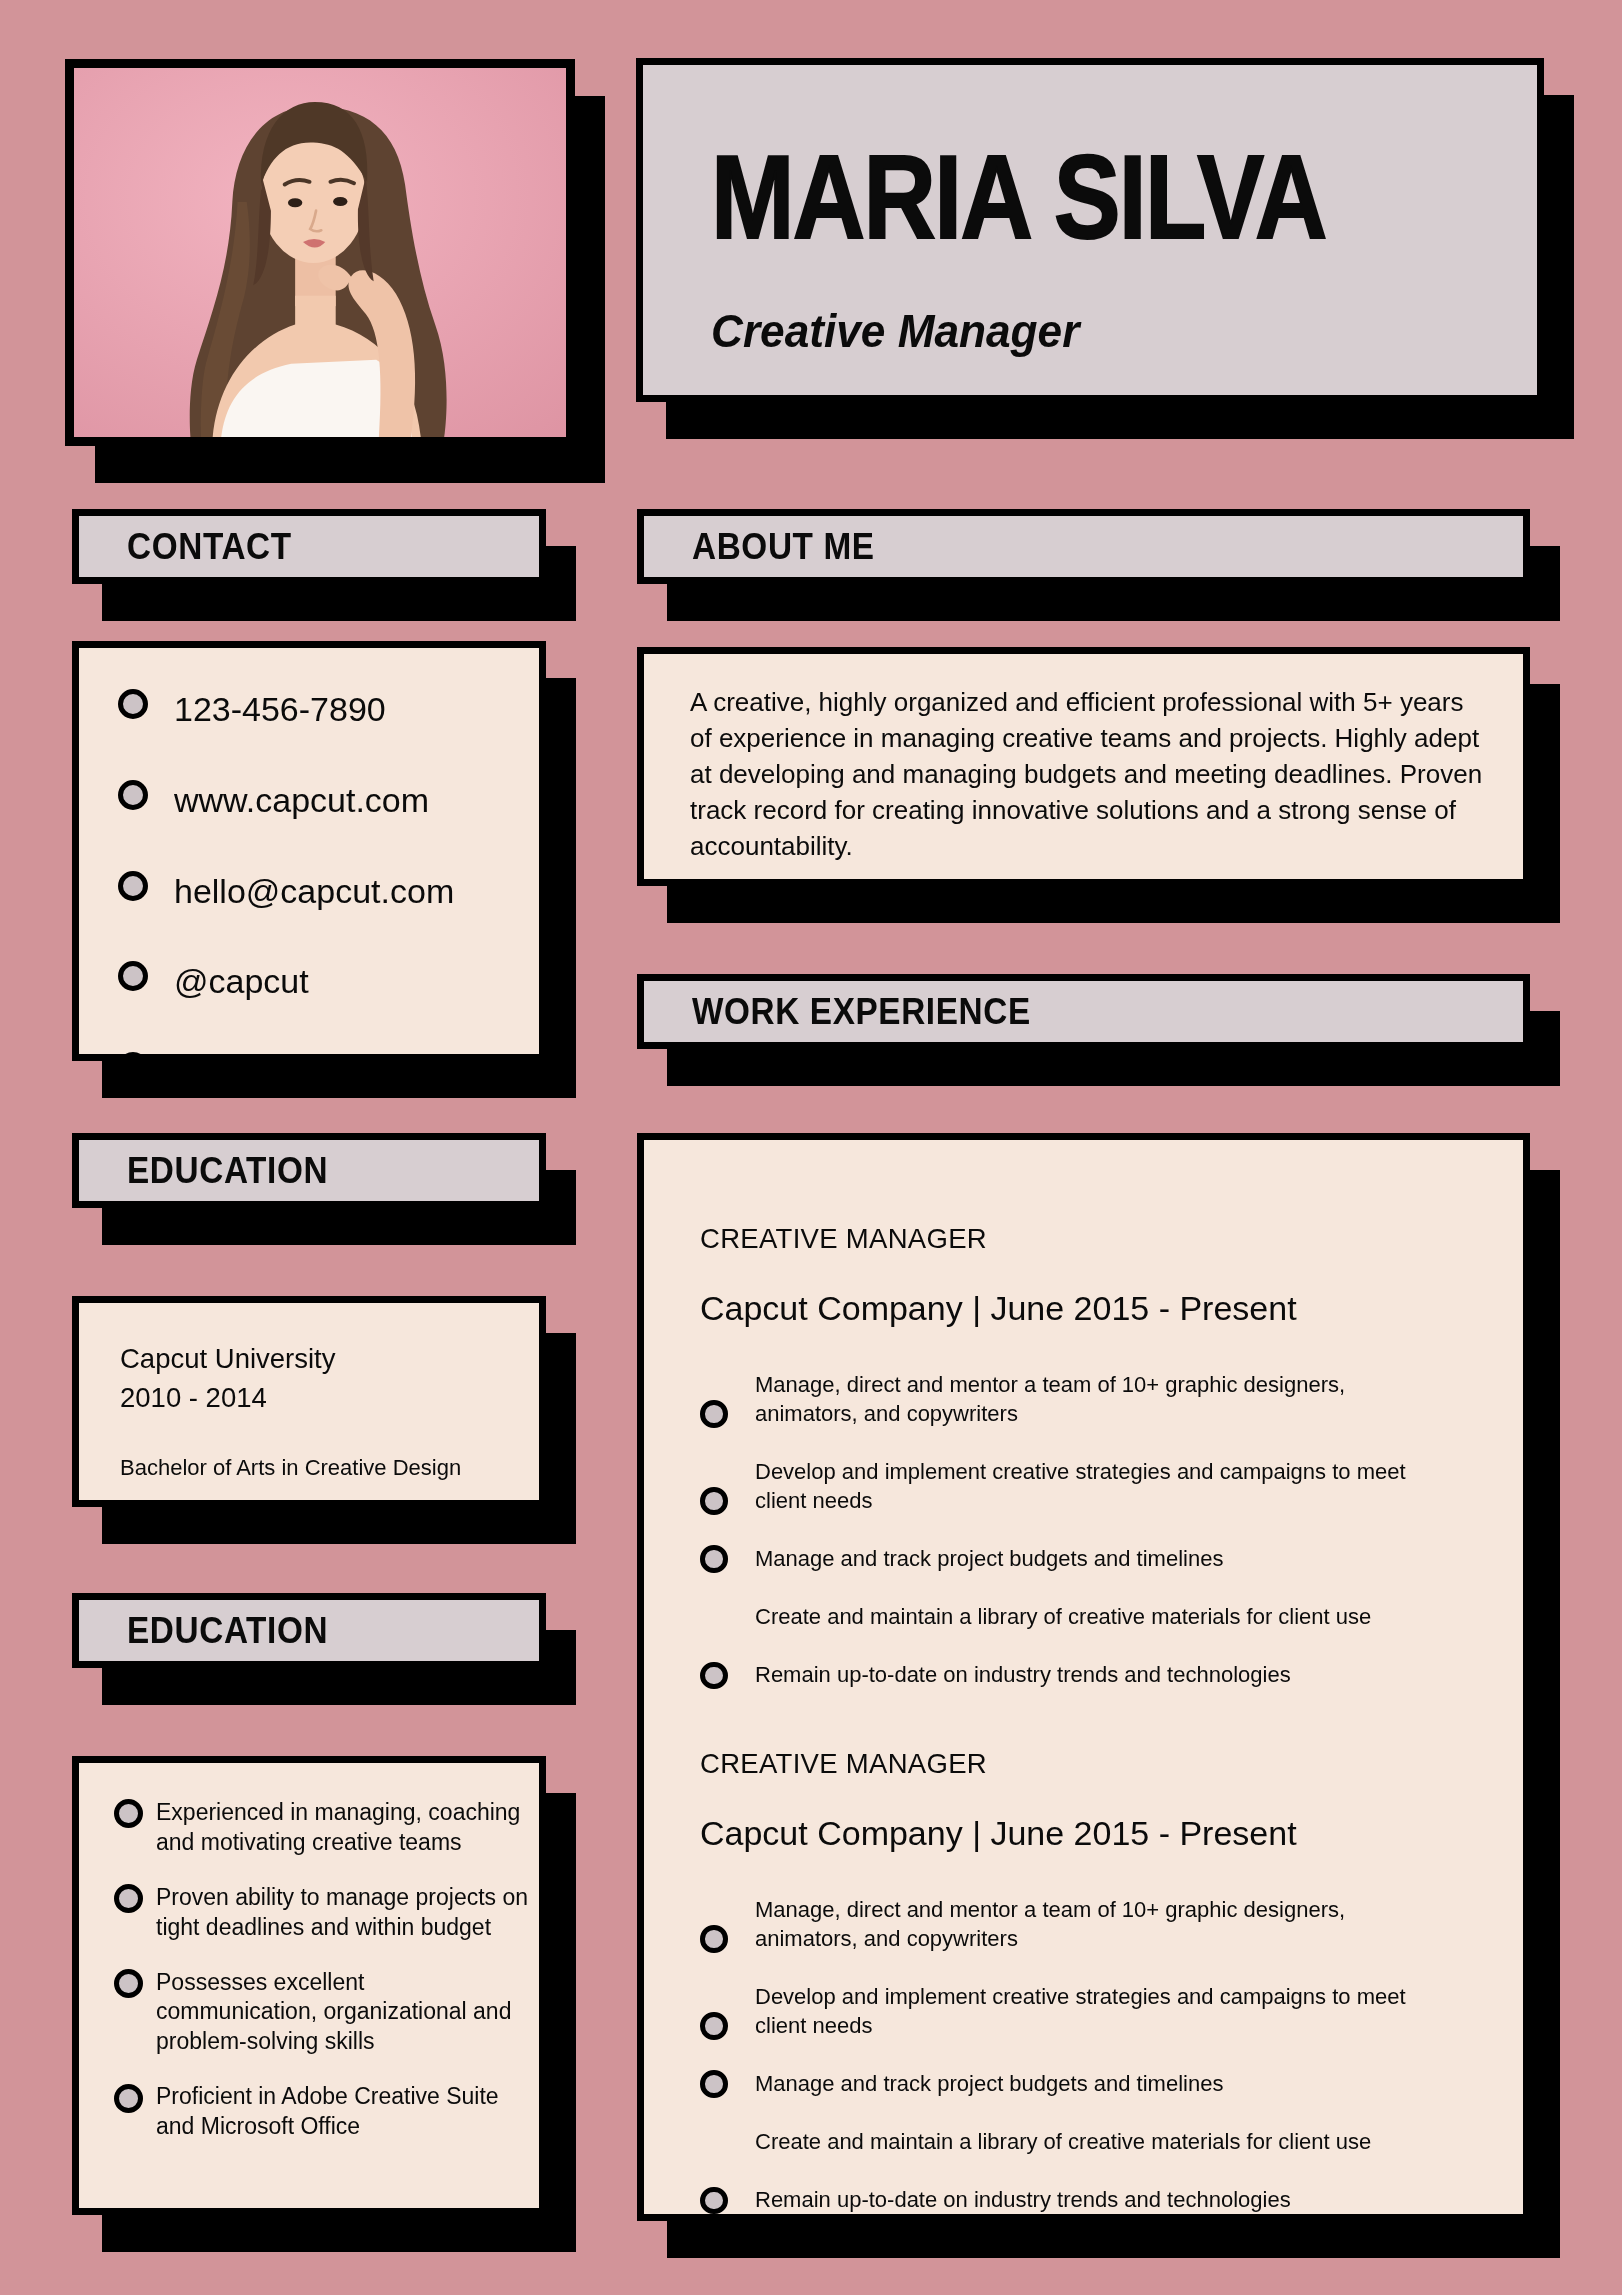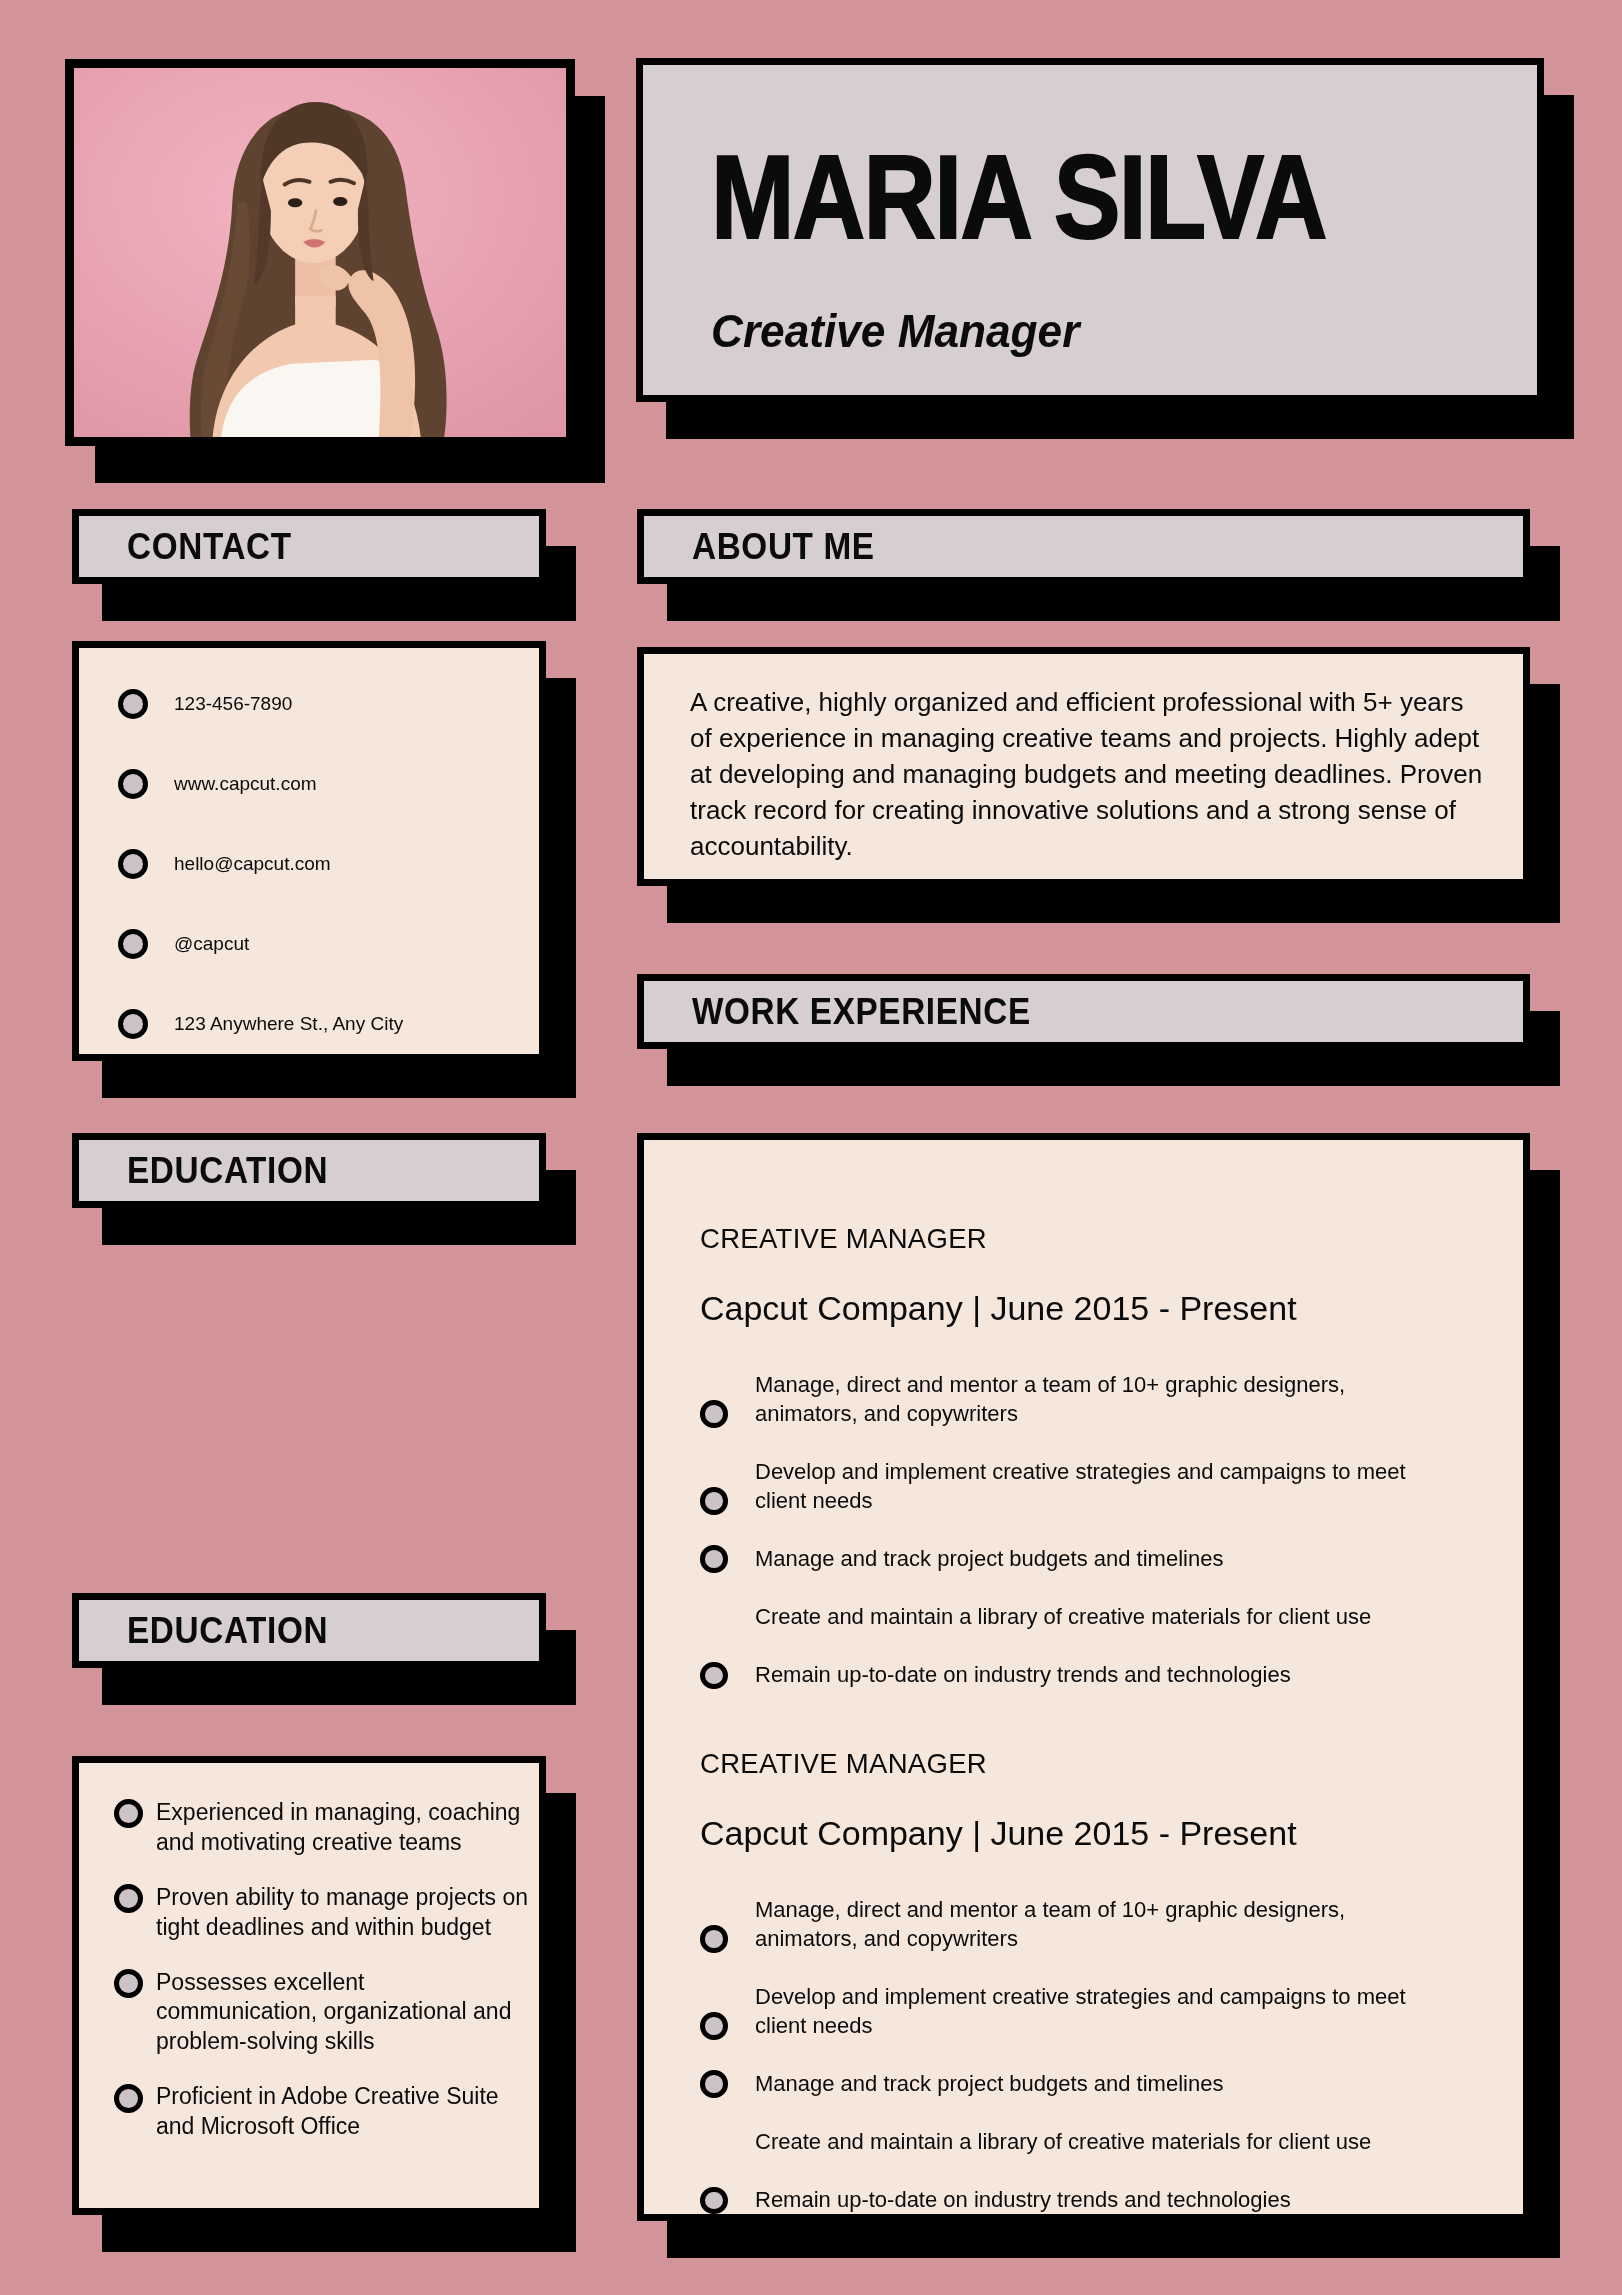--- a/index.html
+++ b/index.html
@@ -48,21 +48,21 @@
   }
   .role{
     margin-top:43px;font-size:47px;font-weight:700;font-style:italic;
     transform:scaleX(.94);transform-origin:left center;white-space:nowrap;
   }
   
   .ring{
     flex:none;border-radius:50%;background:var(--ring-fill);
     border:5.9px solid #000;box-sizing:border-box;width:30px;height:30px;
   }
-  .contact-row{display:flex;align-items:center;gap:26px;margin-bottom:50px;font-size:19px;line-height:1.2;}
+  .contact-row{display:flex;gap:26px;margin-bottom:50px;font-size:34px;line-height:1.2;}
   .skill-row{display:flex;align-items:flex-start;gap:13px;margin-bottom:25px;font-size:23px;line-height:1.3;}
   .skill-row .ring{width:29px;height:29px;border-width:5.2px;margin-top:1.3px;}
   
   .edu-school{font-size:27.5px;line-height:1.4;}
   .edu-degree{font-size:22px;margin-top:37px;line-height:1.3;}
   
   .job-title{font-size:27.5px;letter-spacing:0.3px;line-height:1.2;}
   .job-company{font-size:34px;margin-top:33px;line-height:1.2;}
   .job-bullets{margin-top:41px;}
   .bullet-row{display:flex;align-items:flex-end;gap:27.5px;margin-bottom:29px;font-size:22px;line-height:1.32;max-width:753px;}
@@ -130,20 +130,27 @@
     </div>
     <div class="contact-row">
       <span class="ring"></span>
       <span>123 Anywhere St., Any City</span>
     </div>
   </div>
 
   <div class="box gray header-box h-edu1">
     <span class="header-label">EDUCATION</span>
   </div>
+  <div class="box c-edu">
+    <div class="edu-school">
+      <div>Capcut University</div>
+      <div>2010 - 2014</div>
+    </div>
+    <div class="edu-degree">Bachelor of Arts in Creative Design</div>
+  </div>
 
   <div class="box gray header-box h-edu2">
     <span class="header-label">EDUCATION</span>
   </div>
   <div class="box c-skills">
     <div class="skill-row">
       <span class="ring"></span>
       <span>Experienced in managing, coaching and motivating creative teams</span>
     </div>
     <div class="skill-row">

